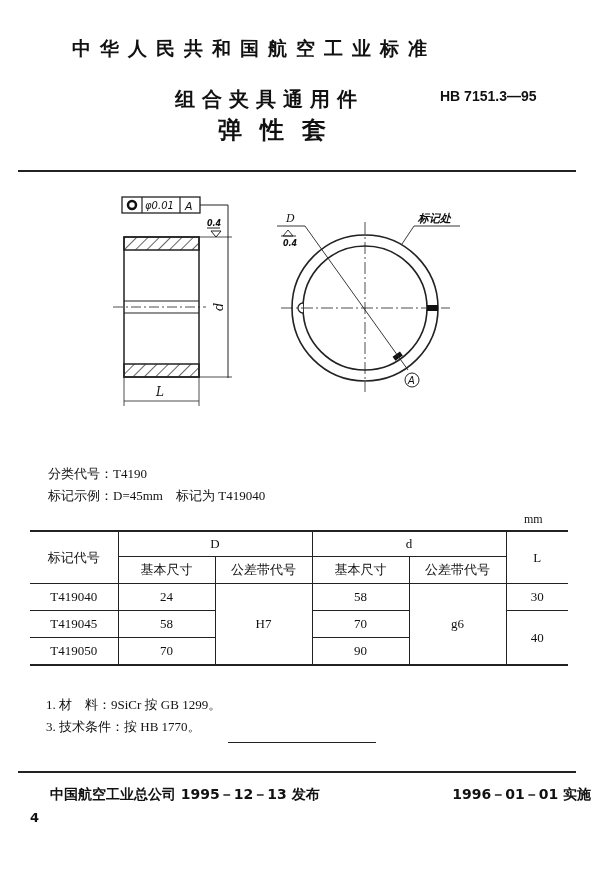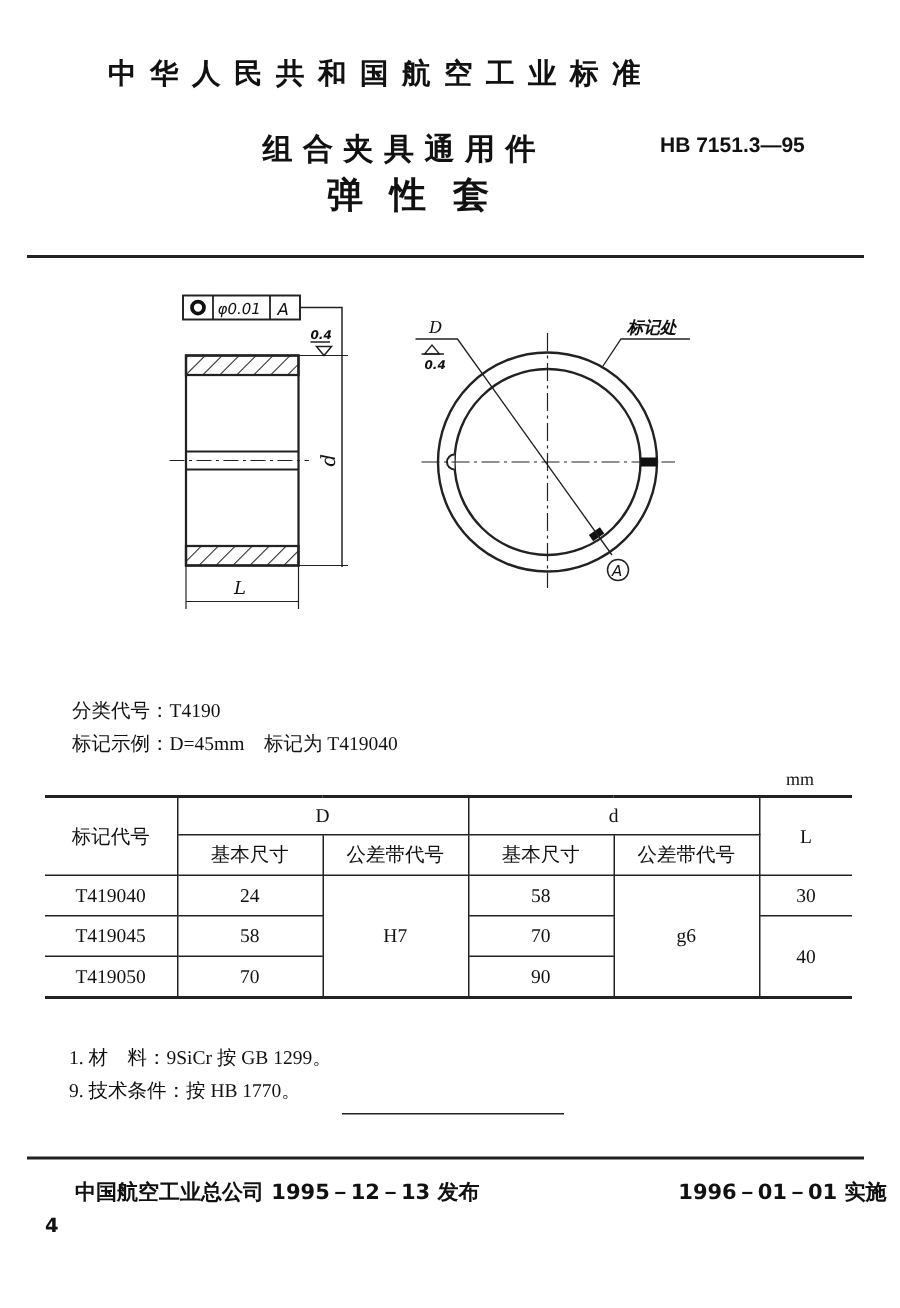--- a/index.html
+++ b/index.html
@@ -142,20 +142,20 @@
   <tr>
     <td class="first">T419050</td>
     <td>70</td>
     <td>90</td>
   </tr>
 </tbody>
   </table>
 
 <div class="abs notes">
   <div>1. 材　料：9SiCr 按 GB 1299。</div>
-  <div>9. 技术条件：按 HB 1770。</div>
+  <div>3. 技术条件：按 HB 1770。</div>
 </div>
 <div class="abs short-rule"></div>
 
 <div class="abs rule-bottom"></div>
 <div class="abs publish">中国航空工业总公司 1995－12－13 发布</div>
 <div class="abs effective">1996－01－01 实施</div>
 <div class="abs page">4</div>
 
 </body></html>

